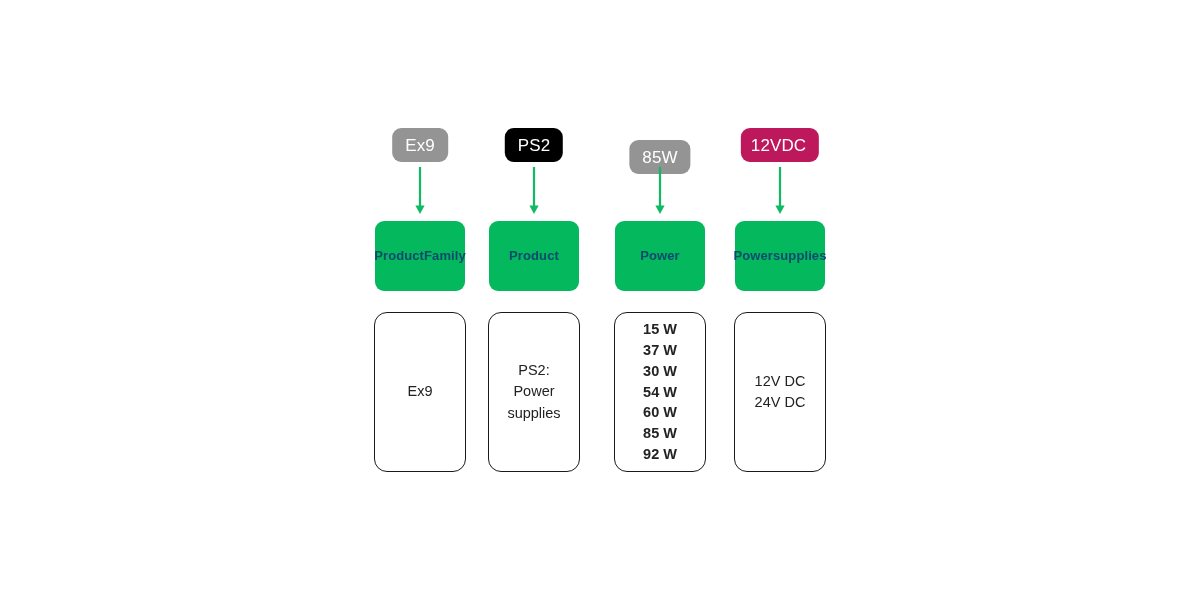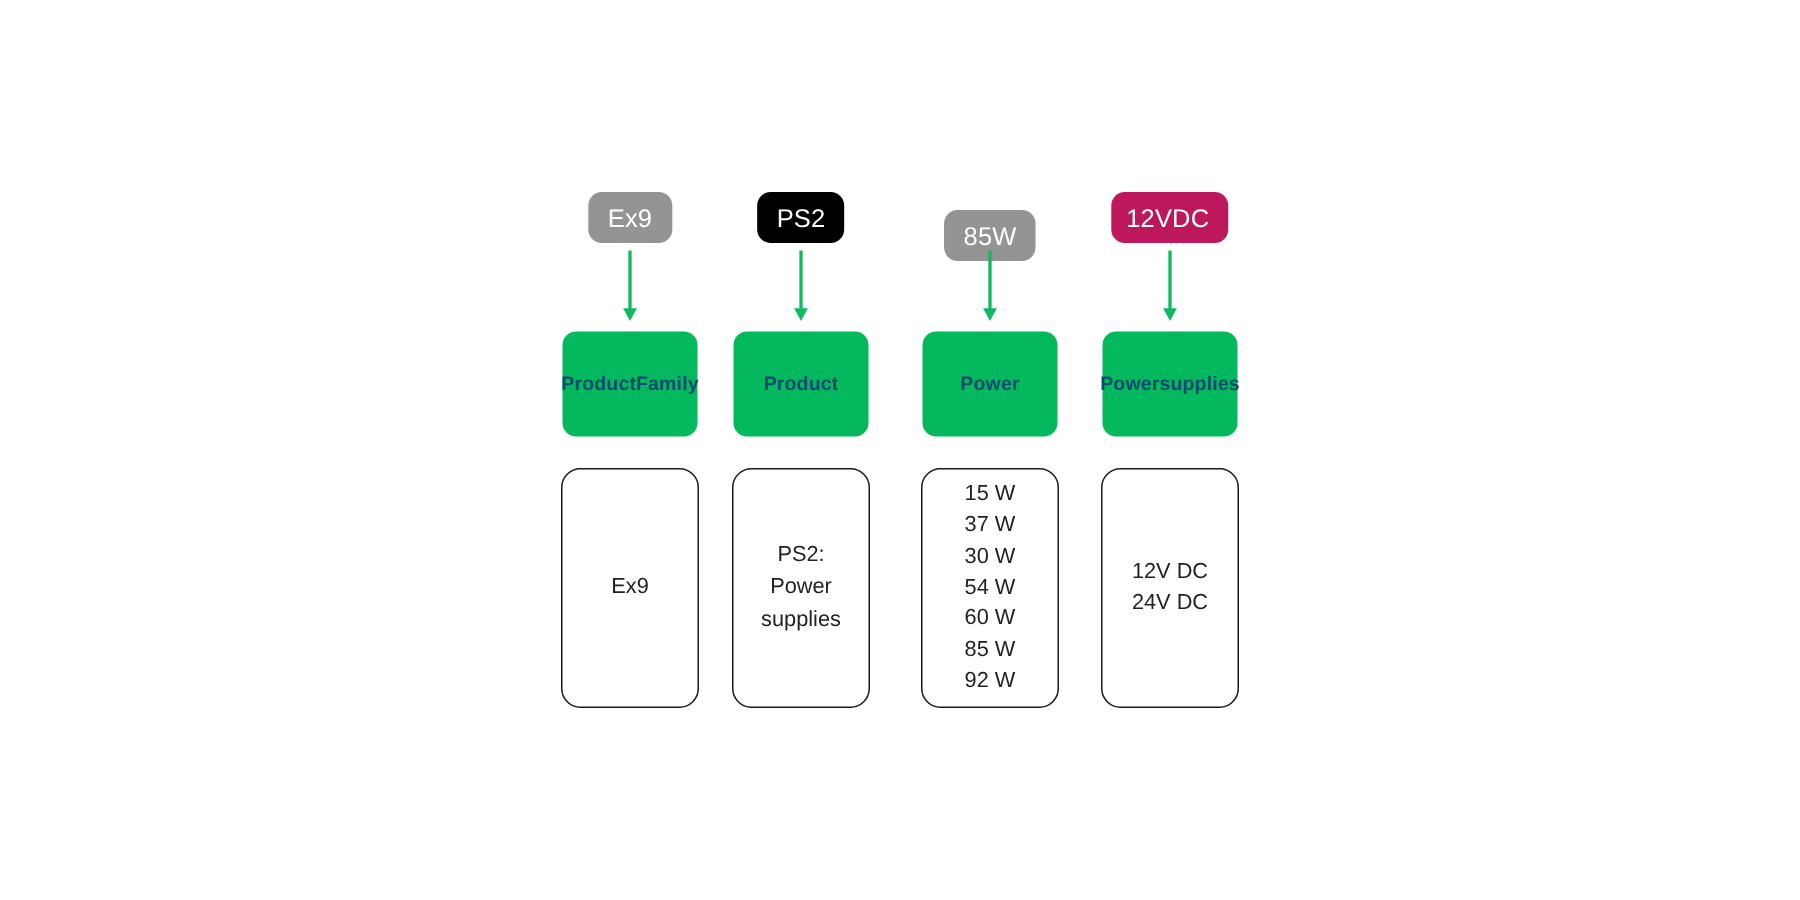--- a/index.html
+++ b/index.html
@@ -173,21 +173,21 @@
       <div class="code-tag" style="background: rgb(148, 148, 148); margin-top: 12px;">85W</div>
       <div class="arrow">
         <svg viewBox="0 0 16 50" xmlns="http://www.w3.org/2000/svg">
           <line x1="8" y1="1" x2="8" y2="41" stroke="#0fba63" stroke-width="2.2"></line>
           <path d="M8 48 L3.4 39.5 L12.6 39.5 Z" fill="#0fba63"></path>
         </svg>
       </div>
       <div class="label-box" style="background: rgb(4, 184, 94);">
         <span class="lines"><span class="line">Power</span></span>
       </div>
-      <div class="value-box dense" style="border-color: rgb(26, 26, 26);">
+      <div class="value-box dense" style="border-color: rgb(26, 26, 26); font-weight: bold;">
         <span class="lines">
           <span class="line">15 W</span>
           <span class="line">37 W</span>
           <span class="line">30 W</span>
           <span class="line">54 W</span>
           <span class="line">60 W</span>
           <span class="line">85 W</span>
           <span class="line">92 W</span>
         </span>
       </div>

